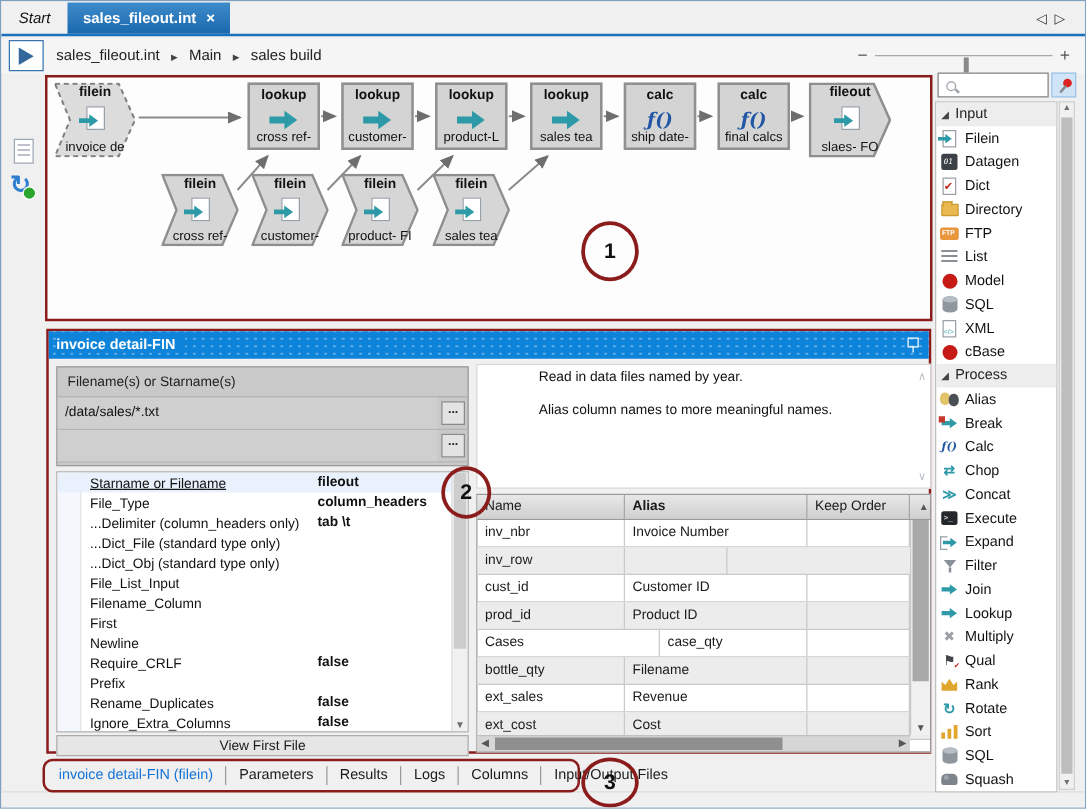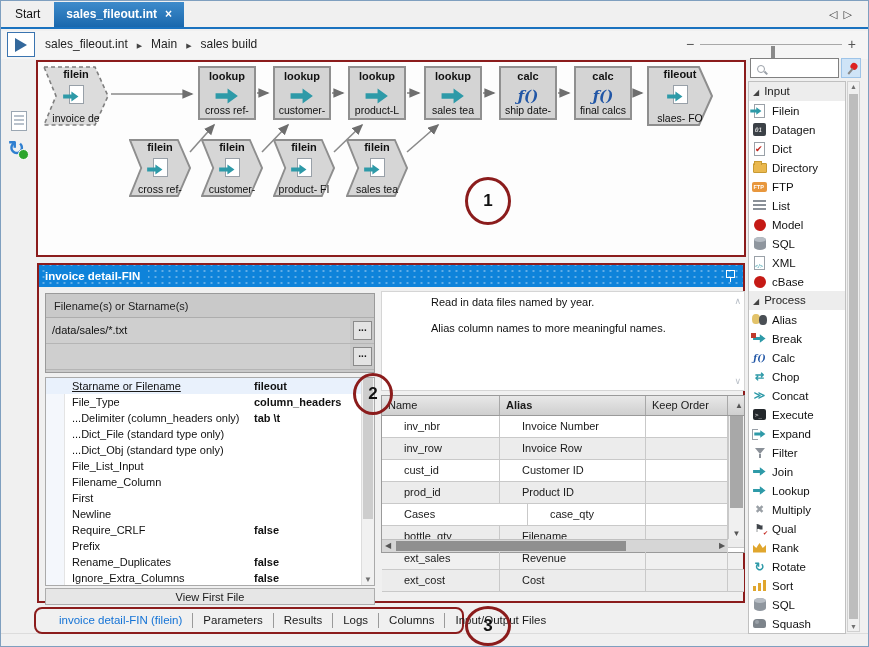--- a/index.html
+++ b/index.html
@@ -3,21 +3,21 @@
 <meta charset="utf-8">
 <style>
   * { margin:0; padding:0; box-sizing:border-box; }
   body { font-family:"Liberation Sans", sans-serif; background:#d8d8d8; }
   #app { position:relative; width:869px; height:647px; background:#f0f0f0;
          border:1px solid #7f9fbf; overflow:hidden; font-size:12px; color:#1a1a1a; }
 
   
   .tabbar { position:absolute; left:0; top:0; width:100%; height:28px; background:#f0f0f0;
             border-bottom:2px solid #1a72bf; display:flex; align-items:flex-end; }
-  .tab-start { padding:5px 14px 6px 14px; color:#111; cursor:default; }
+  .tab-start { padding:5px 14px 6px 14px; color:#111; cursor:default;font-style:italic; }
   .tab-active { display:flex; align-items:center; gap:8px; padding:5px 12px 6px 12px;
                 background:linear-gradient(#3e8bcb,#1a68ad); color:#fff; font-weight:bold; }
   .tab-close { font-weight:bold; cursor:pointer; }
   .tab-nav { margin-left:auto; padding:0 10px 6px 0; color:#333; font-size:11px; letter-spacing:6px; }
 
   
   .toolbar { position:absolute; left:0; top:30px; width:100%; height:28px; background:#f5f5f5; }
   .play-btn { position:absolute; left:6px; top:1px; width:28px; height:25px; background:#fff;
               border:1px solid #3a74b0; display:flex; align-items:center; justify-content:center; cursor:pointer; }
   .play-tri { width:0; height:0; border-left:12px solid #33689c; border-top:7px solid transparent;
@@ -110,43 +110,43 @@
 
   .vff-btn { position:absolute; left:4px; top:299px; width:330px; height:17px; background:#e6e6e6;
            border:1px solid #adadad; text-align:center; line-height:16px; font-size:11px; cursor:pointer; }
 
   .descbox { position:absolute; left:340px; top:2px; width:364px; height:100px; background:#fff;
            border:1px solid #d5d5d5; padding:4px 18px 4px 5px; font-size:11px; color:#111; cursor:text; }
   .descbox .dline { margin-bottom:14px;padding-left:44px; }
   .desc-up,.desc-dn { position:absolute; right:3px; font-size:9px; color:#b9bfc7; }
   .desc-up { top:4px; } .desc-dn { bottom:4px; }
 
-  .grid { position:absolute; left:340px; top:106px; width:364px; height:158px; background:#fff;
+  .grid { position:absolute; left:340px; top:106px; width:364px; height:207px; background:#fff;
           border:1px solid #9a9a9a; font-size:11px; }
   .ghead { display:flex; height:20px; background:linear-gradient(#e8e8e8,#cfcfcf); border-bottom:1px solid #9a9a9a; }
   .gh { line-height:19px; padding-left:6px; border-right:1px solid #a8a8a8; }
   .gh.c0 { width:118px; } .gh.c1 { width:146px; font-weight:bold; } .gh.c2 { width:82px; }
   .gh.sb { width:16px; text-align:center; font-size:8px; color:#555; line-height:20px; border-right:none; cursor:pointer; }
   .grow { display:flex; height:22px; border-bottom:1px solid #c9c9c9; cursor:default; }
   .grow:nth-child(odd) { background:#ececec; }
-  .gc { line-height:21px; padding-left:22px; border-right:1px solid #c9c9c9; overflow:hidden; white-space:nowrap; }
+  .gc { line-height:21px; padding-left:6px; border-right:1px solid #c9c9c9; overflow:hidden; white-space:nowrap; }
   .gc.c0 { width:118px; } .gc.c1 { width:146px; } .gc.c2 { width:82px; }
   .gvscroll { position:absolute; right:0; top:20px; bottom:13px; width:16px; background:#f0f0f0;
           border-left:1px solid #c9c9c9; cursor:pointer; }
   .gvscroll .thumb { position:absolute; left:1px; right:1px; top:0; height:75%; background:#a8a8a8; }
   .gvscroll .dn { position:absolute; bottom:1px; left:0; right:0; text-align:center; font-size:8px; color:#555; }
   .ghscroll { position:absolute; left:0; right:16px; bottom:0; height:13px; background:#d6d6d6;
           border-top:1px solid #c0c0c0; cursor:pointer; }
   .ghscroll .thumb { position:absolute; left:14px; top:1px; bottom:1px; width:230px; background:#8f8f8f; }
   .ghscroll .lt,.ghscroll .rt { position:absolute; top:0; width:12px; text-align:center; font-size:8px;
           color:#555; line-height:12px; }
   .ghscroll .lt { left:0; } .ghscroll .rt { right:0; }
 
   
-  .btabs { position:absolute; left:48px; top:608px; height:23px; display:flex; align-items:center; z-index:56; }
+  .btabs { position:absolute; left:36px; top:608px; height:23px; display:flex; align-items:center; z-index:56; }
   .btab { padding:0 10px; font-size:11.5px; color:#1a1a1a; border-right:1px solid #9a9a9a;
           line-height:15px; cursor:pointer; white-space:nowrap; }
   .btab:last-child { border-right:none; }
   .btab.active { color:#1473d6; }
   .statusbar { position:absolute; left:0; bottom:0; width:100%; height:13px; background:#f0f0f0;
           border-top:1px solid #dcdcdc; }
 
   
   .sidebar { position:absolute; left:747px; top:55px; width:122px; height:592px; }
   .search-box { position:absolute; left:2px; top:2px; width:89px; height:20px; background:#fff;
@@ -482,21 +482,20 @@
           <div class="gh c2">Keep Order</div>
           <div class="gh sb">▲</div>
         </div>
         <div class="grow">
             <div class="gc c0">inv_nbr</div>
             <div class="gc c1">Invoice Number</div>
             <div class="gc c2"></div>
           </div>
         <div class="grow">
             <div class="gc c0">inv_row</div>
-            <div class="gc c1">Invoice Row</div>
             <div class="gc c2"></div>
           </div>
         <div class="grow">
             <div class="gc c0">cust_id</div>
             <div class="gc c1">Customer ID</div>
             <div class="gc c2"></div>
           </div>
         <div class="grow">
             <div class="gc c0">prod_id</div>
             <div class="gc c1">Product ID</div>

